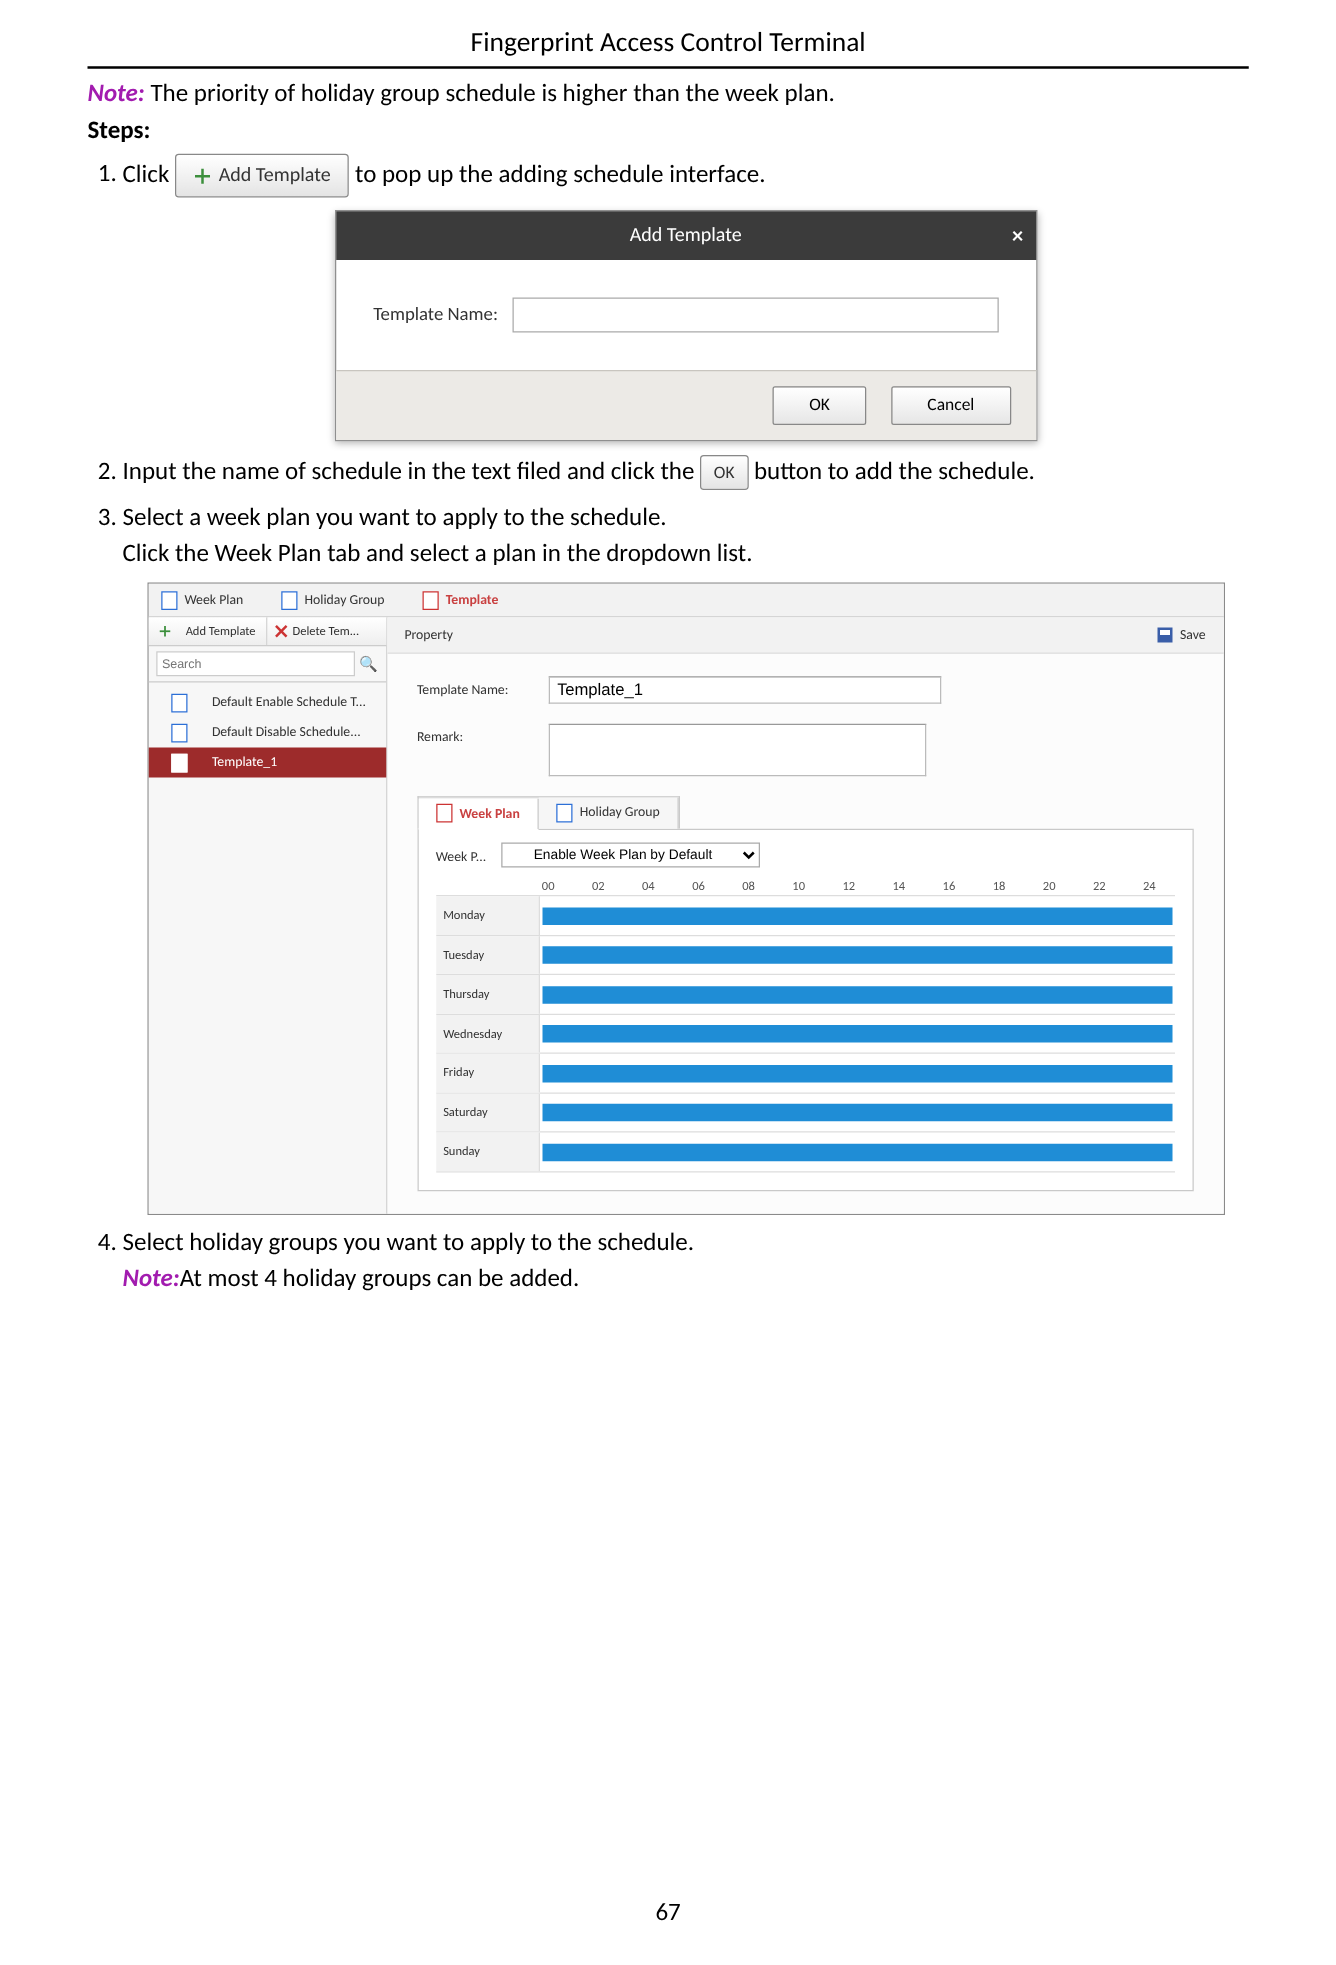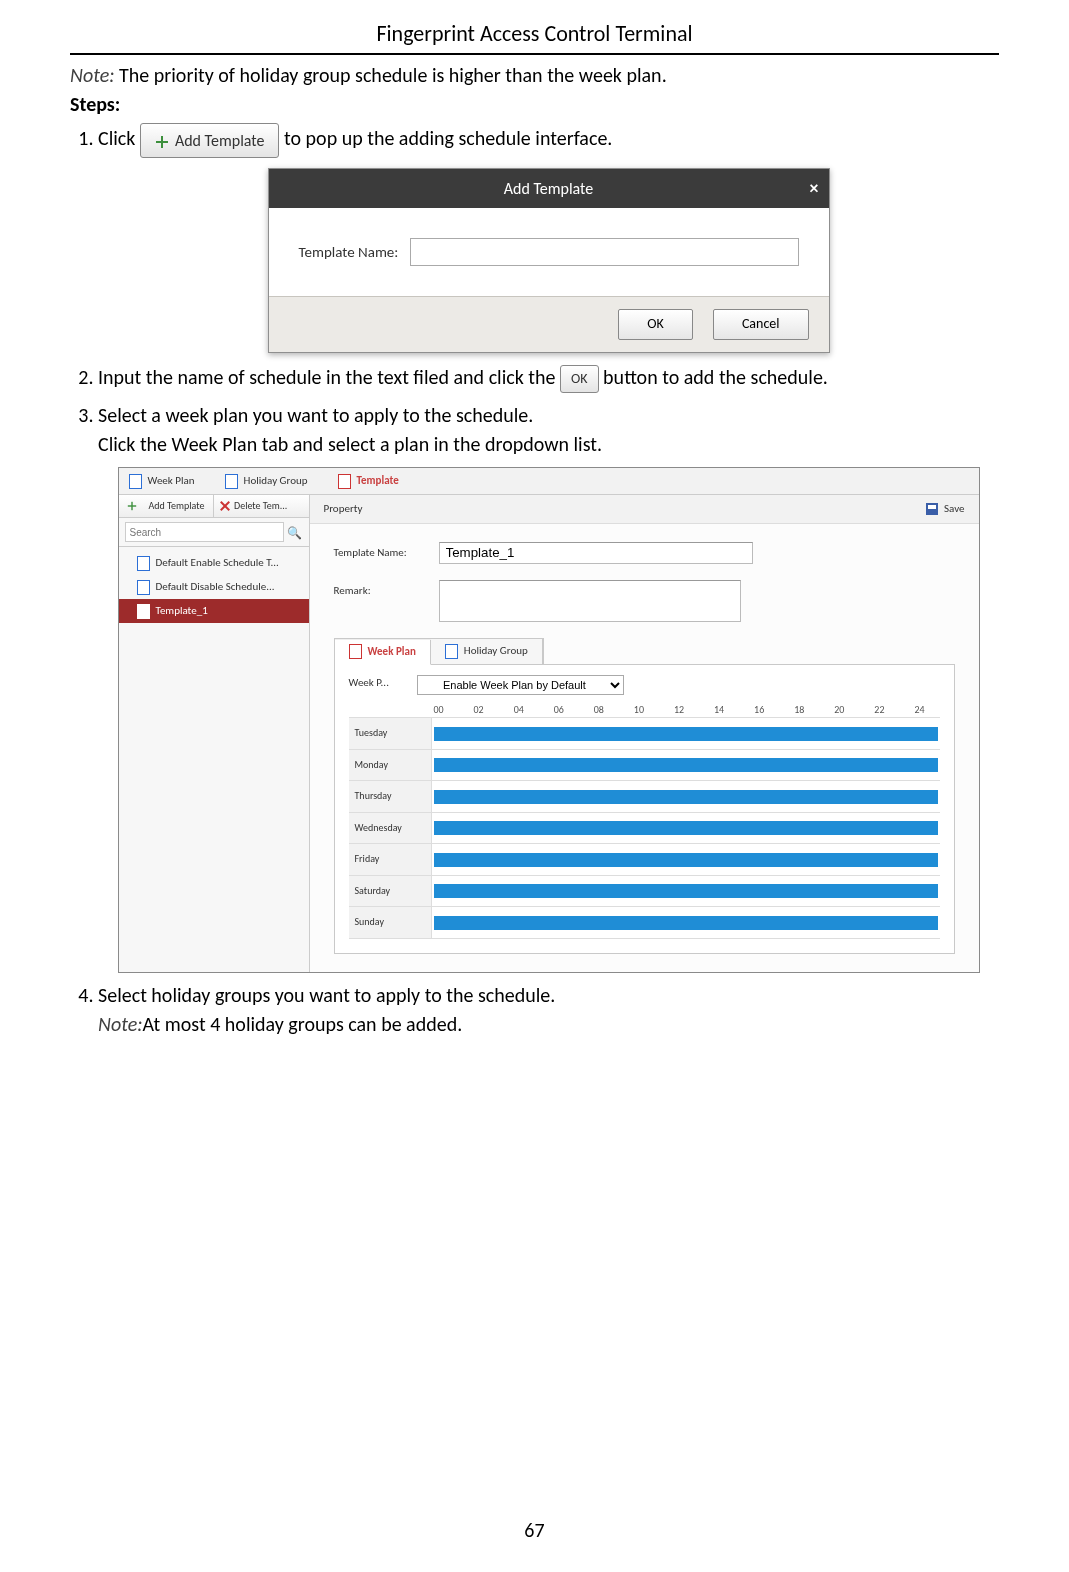--- a/index.html
+++ b/index.html
@@ -1,18 +1,18 @@
 <!DOCTYPE html>
 <html><head>
 <meta charset="utf-8">
 <style>
   body{margin:0;background:#fff;font-family:Calibri,Arial,sans-serif;color:#000}
   .page{width:1069px;margin:0 auto;padding:20px 70px 40px 70px;box-sizing:border-box;min-height:1572px;position:relative}
   .header-title{text-align:center;font-size:22px;padding-bottom:6px;border-bottom:2px solid #000;margin-bottom:6px}
-  .note-label{color:#404040;font-style:italic;font-weight:normal}
+  .note-label{color:#a21caf;font-style:italic;font-weight:bold}
   .steps-label{font-weight:bold}
   .body-text{font-size:20px;line-height:1.45}
   ol.steps{margin:4px 0 0 0;padding-left:28px}
   ol.steps>li{margin-bottom:8px}
   .inline-btn{display:inline-block;vertical-align:middle;border:1px solid #888;background:linear-gradient(#fff,#e4e4e4);color:#333;font-size:14px;padding:3px 10px;border-radius:3px}
   .inline-btn.big{font-size:16px;padding:5px 14px}
   .plus-ico{display:inline-block;width:14px;height:14px;vertical-align:middle;margin-right:6px;position:relative}
   .plus-ico::before,.plus-ico::after{content:"";position:absolute;background:#3c8f3c}
   .plus-ico::before{left:6px;top:1px;width:2px;height:12px}
   .plus-ico::after{top:6px;left:1px;height:2px;width:12px}
@@ -41,38 +41,38 @@
   .ed-side-tools{display:flex;border-bottom:1px solid #ccc}
   .ed-side-tool{flex:1;padding:4px 6px;display:flex;align-items:center;gap:4px;border-right:1px solid #ccc;cursor:pointer;font-size:10px;background:linear-gradient(#fff,#eee)}
   .ed-side-tool:last-child{border-right:none}
   .del-ico{display:inline-block;width:10px;height:10px;position:relative}
   .del-ico::before,.del-ico::after{content:"";position:absolute;left:4px;top:-1px;width:2px;height:12px;background:#c33;transform:rotate(45deg)}
   .del-ico::after{transform:rotate(-45deg)}
   .ed-search{position:relative;border-bottom:1px solid #ccc;padding:4px 6px;display:flex;align-items:flex-end}
   .ed-search input{flex:1;border:1px solid #ccc;height:18px;padding:0 4px;font-size:10px}
   .srch-ico{margin-left:4px;color:#777;font-size:12px}
   .ed-tree{padding:4px 0}
-  .tree-item{padding:4px 8px 4px 18px;display:flex;align-items:center;gap:6px;cursor:pointer;white-space:nowrap;overflow:hidden;text-overflow:ellipsis}
+  .tree-item{padding:4px 8px 4px 18px;display:flex;align-items:center;gap:20px;cursor:pointer;white-space:nowrap;overflow:hidden;text-overflow:ellipsis}
   .tree-item.selected{background:#9d2b2b;color:#fff}
   .tree-item.selected .doc-ico{border-color:#fff}
   .ed-content{flex:1;background:#fcfcfc}
   .prop-head{display:flex;align-items:center;justify-content:space-between;padding:6px 14px;border-bottom:1px solid #ddd;background:#f2f2f2}
   .save-btn{display:flex;align-items:center;gap:6px;cursor:pointer}
   .floppy-ico{display:inline-block;width:12px;height:12px;background:#3a5ea8;position:relative}
   .floppy-ico::after{content:"";position:absolute;left:2px;top:2px;width:8px;height:4px;background:#fff}
   .prop-form{padding:18px 24px}
   .prop-row{display:flex;align-items:flex-start;gap:10px;margin-bottom:16px}
   .prop-lbl{width:95px;text-align:left;padding-top:3px}
   .prop-inp{width:300px;height:20px;border:1px solid #bbb;border-top-color:#999;padding:0 6px;background:#fff}
   .prop-ta{width:300px;height:40px;border:1px solid #bbb;border-top-color:#999;background:#fff}
   .sub-tabs{display:flex;border:1px solid #c9c9c9;border-bottom:none;background:#efefef;width:max-content;margin-left:0}
   .sub-tab{padding:4px 14px;display:flex;align-items:center;gap:6px;border-right:1px solid #c9c9c9;cursor:pointer;background:#f6f6f6}
   .sub-tab.active{background:#fff;color:#c94141;font-weight:bold;border-bottom:1px solid #fff;position:relative;top:1px}
   .wp-area{border:1px solid #c9c9c9;padding:10px 14px 14px 14px;background:#fff}
-  .wp-select-row{display:flex;align-items:flex-start;gap:28px;margin-bottom:8px}
+  .wp-select-row{display:flex;align-items:flex-end;gap:12px;margin-bottom:8px}
   .wp-select{border:1px solid #aaa;background:#fff;height:20px;font-size:11px;padding:0 21px}
   .sched-head{display:flex;margin-left:70px}
   .sched-h{flex:1;text-align:center;font-size:10px;color:#555}
   .sched-row{display:flex;align-items:center;border-top:1px solid #ddd}
   .sched-row:last-child{border-bottom:1px solid #ddd}
   .sched-day{width:70px;padding:8px 6px;background:#f2f2f2;border-right:1px solid #ddd;font-size:10px}
   .sched-bar-wrap{flex:1;padding:6px 2px}
   .sched-bar{height:14px;background:#1f8dd6;width:100%}
   .page-num{position:absolute;bottom:30px;left:0;right:0;text-align:center;font-size:20px}
 </style>
@@ -212,27 +212,27 @@
                   <div class="sched-h">12</div>
                   <div class="sched-h">14</div>
                   <div class="sched-h">16</div>
                   <div class="sched-h">18</div>
                   <div class="sched-h">20</div>
                   <div class="sched-h">22</div>
                   <div class="sched-h">24</div>
                 </div>
                 <div>
                   <div class="sched-row">
+                      <div class="sched-day">Monday</div>
+                      <div class="sched-bar-wrap">
+                        <div class="sched-bar"></div>
+                      </div>
+                    </div>
+                  <div class="sched-row">
                       <div class="sched-day">Tuesday</div>
-                      <div class="sched-bar-wrap">
-                        <div class="sched-bar"></div>
-                      </div>
-                    </div>
-                  <div class="sched-row">
-                      <div class="sched-day">Monday</div>
                       <div class="sched-bar-wrap">
                         <div class="sched-bar"></div>
                       </div>
                     </div>
                   <div class="sched-row">
                       <div class="sched-day">Thursday</div>
                       <div class="sched-bar-wrap">
                         <div class="sched-bar"></div>
                       </div>
                     </div>

